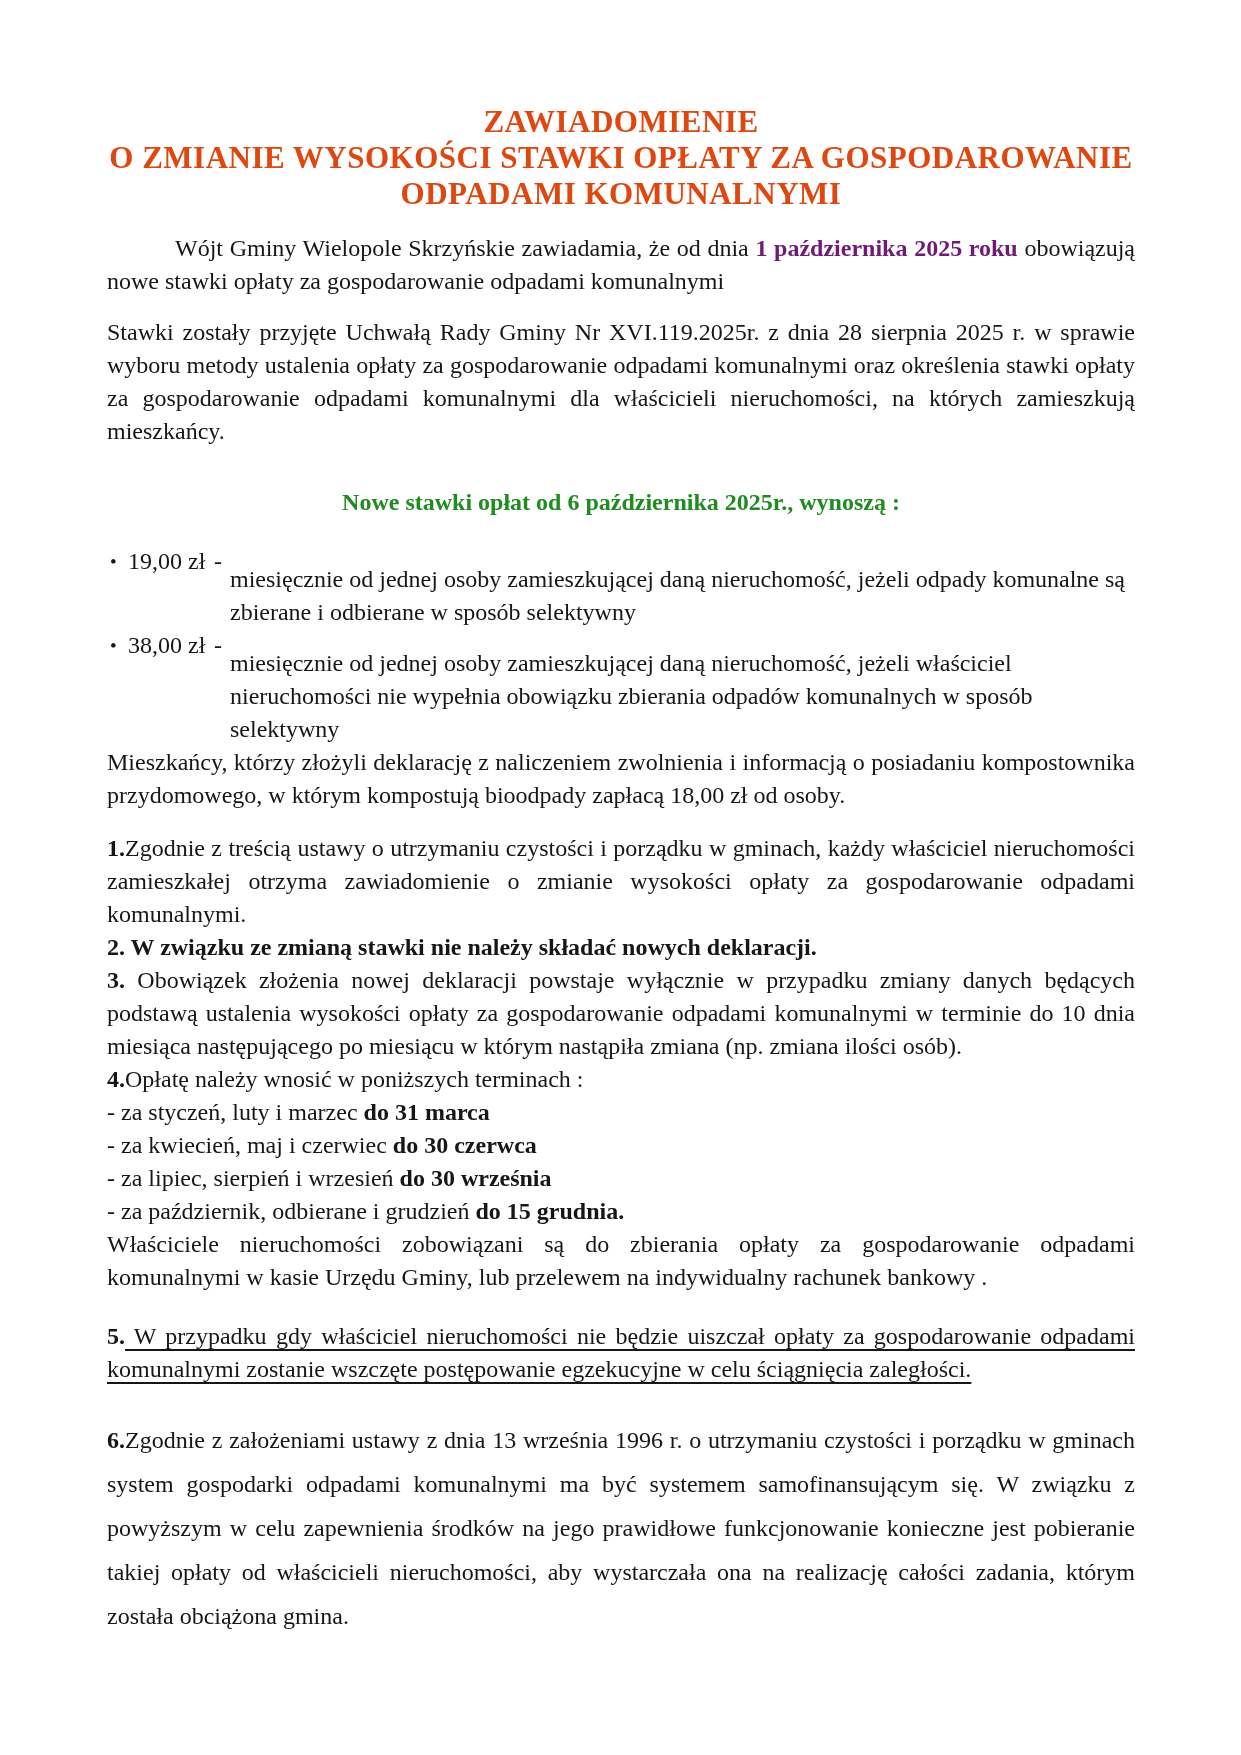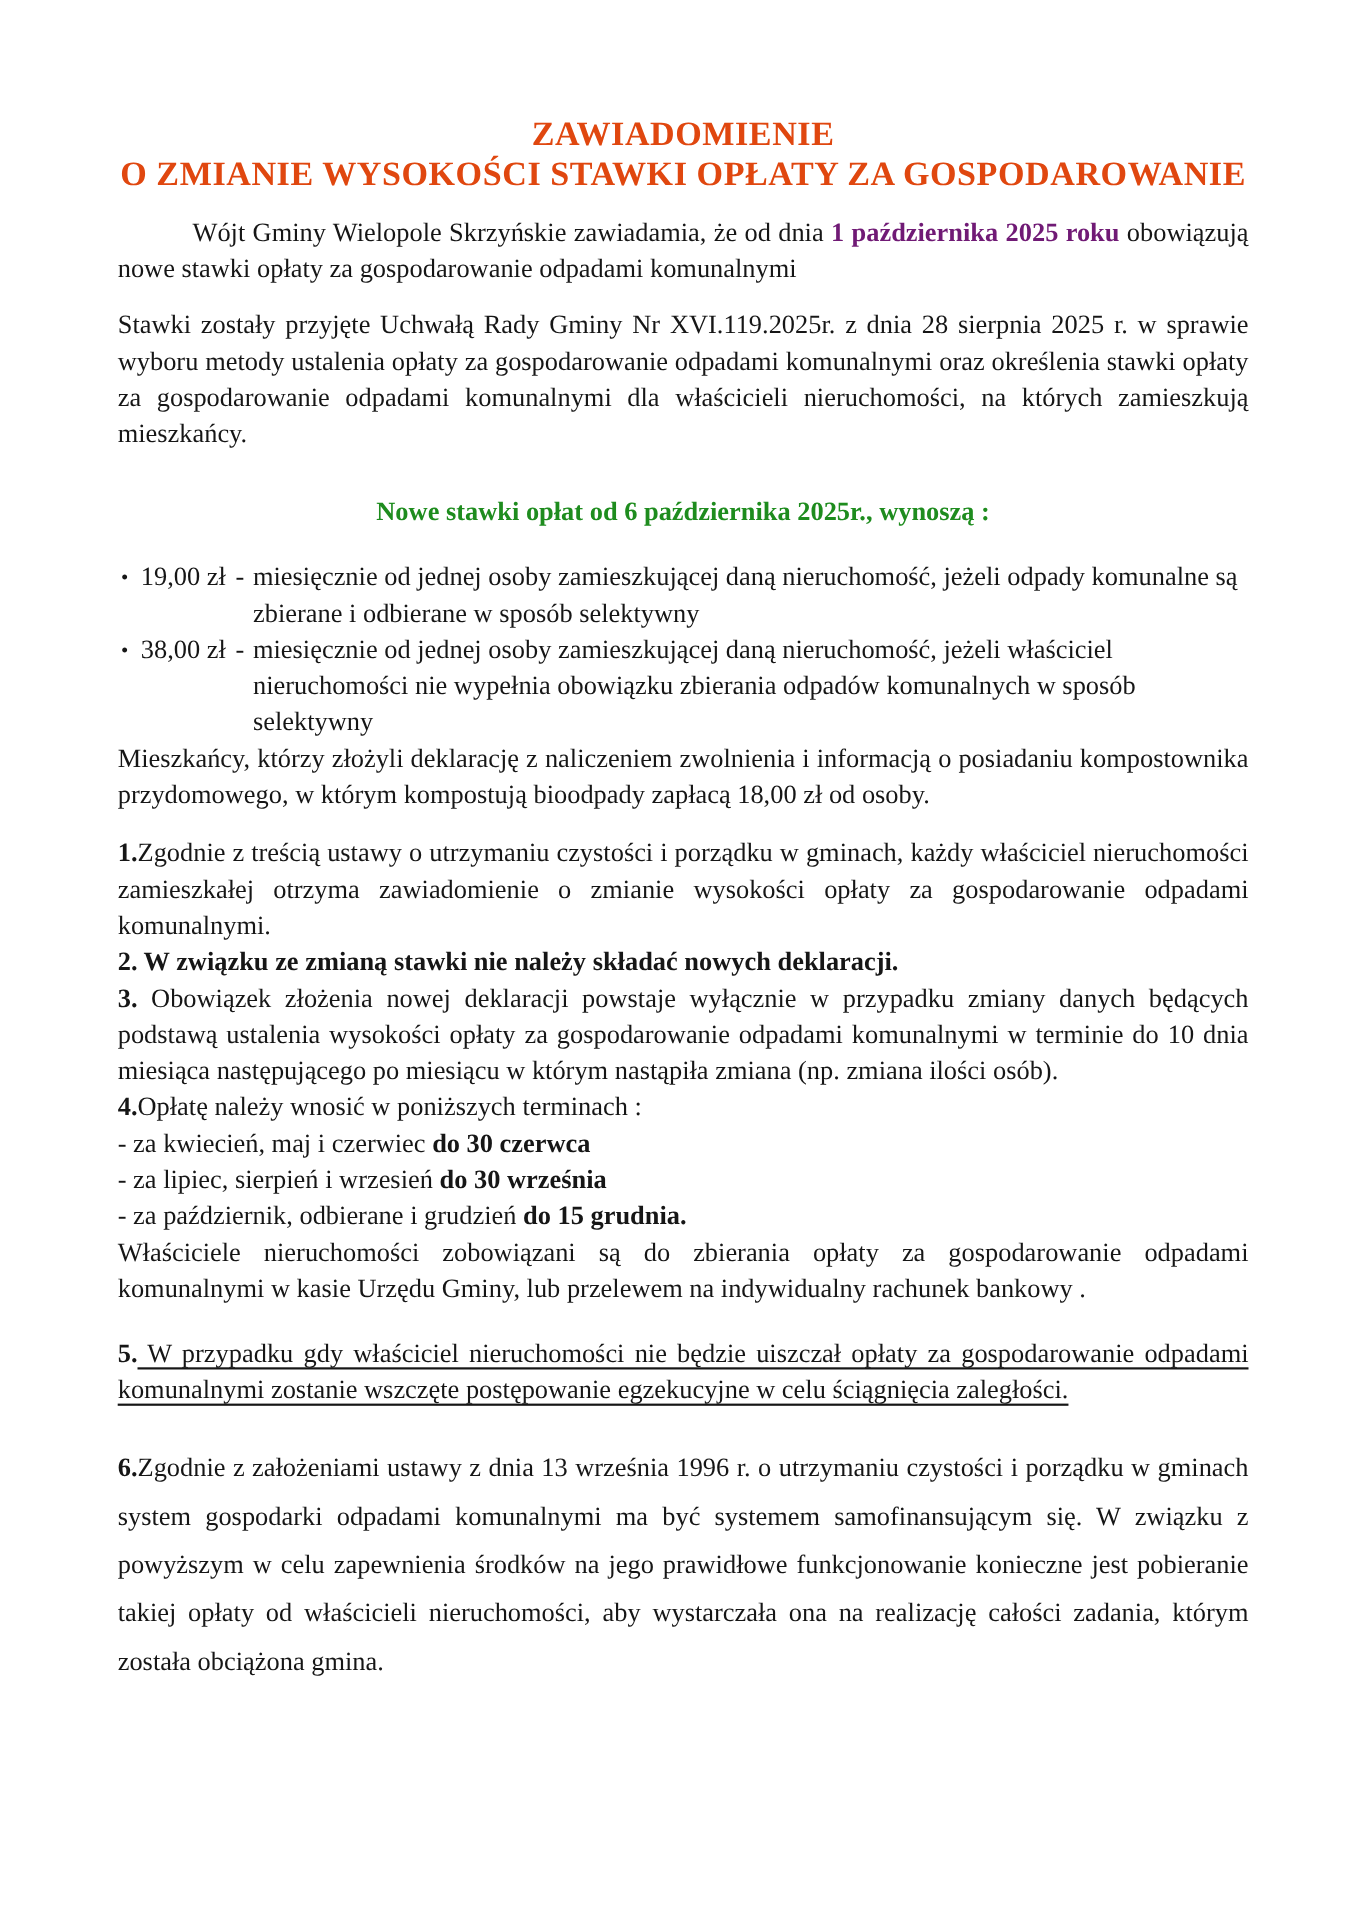--- a/index.html
+++ b/index.html
@@ -47,37 +47,38 @@
   .rates { margin-top: 26px; }
   .rate-item {
     display: flex;
     align-items: flex-start;
     font-size: 24px;
     line-height: 33px;
   }
   .rate-bullet { width: 21px; padding-left: 3px; font-size: 19px; }
   .rate-amount { width: 82px; flex: none; }
   .rate-dash { width: 16px; flex: none; text-align: right; padding-right: 4px; }
-  .rate-desc { flex: 1; padding-left: 4px; text-align: left; }
+  .rate-desc { flex: 1; padding-left: 4px; text-align: left; margin-top: 18px; }
   .mt-p1 { margin-top: 20px; }
   .mt-p4 { margin-top: 0; }
   .terms-line { font-size: 24px; line-height: 33px; text-align: left; }
   .mt-p5 { margin-top: 26px; }
   .underlined { text-decoration: underline; text-underline-offset: 5px; }
   .mt-p6 { margin-top: 32px; }
   .wide-lines { line-height: 44px; }
 </style>
 </head>
 <body>
 
 <div class="page">
 
   <h1 class="title">
     <span class="title-line">ZAWIADOMIENIE</span>
     <span class="title-line">O ZMIANIE WYSOKOŚCI STAWKI OPŁATY ZA GOSPODAROWANIE</span>
+    <span class="title-line">ODPADAMI  KOMUNALNYMI</span>
   </h1>
 
   <p class="para indent-first mt-intro"><span>Wójt Gminy Wielopole Skrzyńskie zawiadamia, że od dnia </span><span class="red-bold">1 października 2025 roku</span><span> obowiązują nowe stawki opłaty za gospodarowanie odpadami komunalnymi</span></p>
 
   <p class="para mt-res">Stawki zostały przyjęte  Uchwałą Rady Gminy Nr XVI.119.2025r. z dnia 28 sierpnia 2025 r. w sprawie wyboru metody ustalenia opłaty za gospodarowanie odpadami komunalnymi oraz określenia stawki opłaty za gospodarowanie odpadami komunalnymi dla właścicieli nieruchomości, na których zamieszkują mieszkańcy.</p>
 
   <h2 class="section-heading">Nowe stawki opłat od 6 października 2025r., wynoszą :</h2>
 
   <div class="rates">
     <div class="rate-item">
@@ -98,20 +99,21 @@
 
   <p class="para mt-p1"><span class="bold">1.</span><span>Zgodnie z treścią ustawy o utrzymaniu czystości i porządku w gminach, każdy właściciel nieruchomości zamieszkałej otrzyma zawiadomienie o zmianie wysokości opłaty za gospodarowanie odpadami komunalnymi.</span></p>
 
   <p class="para bold">2. W związku ze zmianą stawki nie należy składać nowych deklaracji.</p>
 
   <p class="para"><span class="bold">3.</span><span> Obowiązek złożenia nowej deklaracji powstaje wyłącznie w przypadku zmiany danych będących podstawą ustalenia wysokości opłaty za gospodarowanie odpadami komunalnymi w terminie do 10 dnia miesiąca następującego po miesiącu w którym nastąpiła zmiana (np. zmiana ilości osób).</span></p>
 
   <p class="para mt-p4"><span class="bold">4.</span><span>Opłatę należy wnosić w poniższych terminach :</span></p>
 
   <div>
+    <p class="terms-line"><span>- za styczeń, luty i marzec </span><span class="bold">do 31 marca</span></p>
     <p class="terms-line"><span>- za kwiecień, maj i czerwiec </span><span class="bold">do 30 czerwca</span></p>
     <p class="terms-line"><span>- za lipiec, sierpień i wrzesień </span><span class="bold">do 30 września</span></p>
     <p class="terms-line"><span>- za październik, odbierane i grudzień </span><span class="bold">do 15 grudnia.</span></p>
   </div>
 
   <p class="para">Właściciele nieruchomości zobowiązani są do zbierania opłaty za gospodarowanie odpadami komunalnymi w kasie  Urzędu Gminy, lub przelewem na indywidualny rachunek bankowy .</p>
 
   <p class="para mt-p5"><span class="bold">5.</span><span class="underlined"> W przypadku gdy właściciel nieruchomości nie będzie uiszczał opłaty za gospodarowanie odpadami komunalnymi  zostanie wszczęte postępowanie egzekucyjne w celu ściągnięcia zaległości.</span></p>
 
   <p class="para wide-lines mt-p6"><span class="bold">6.</span><span>Zgodnie z założeniami ustawy z dnia 13 września 1996 r. o utrzymaniu czystości i porządku w gminach system gospodarki odpadami komunalnymi ma być systemem samofinansującym się. W związku z powyższym w celu zapewnienia środków na jego prawidłowe funkcjonowanie konieczne jest pobieranie takiej opłaty od właścicieli nieruchomości, aby wystarczała ona na realizację całości zadania, którym została obciążona gmina.</span></p>

